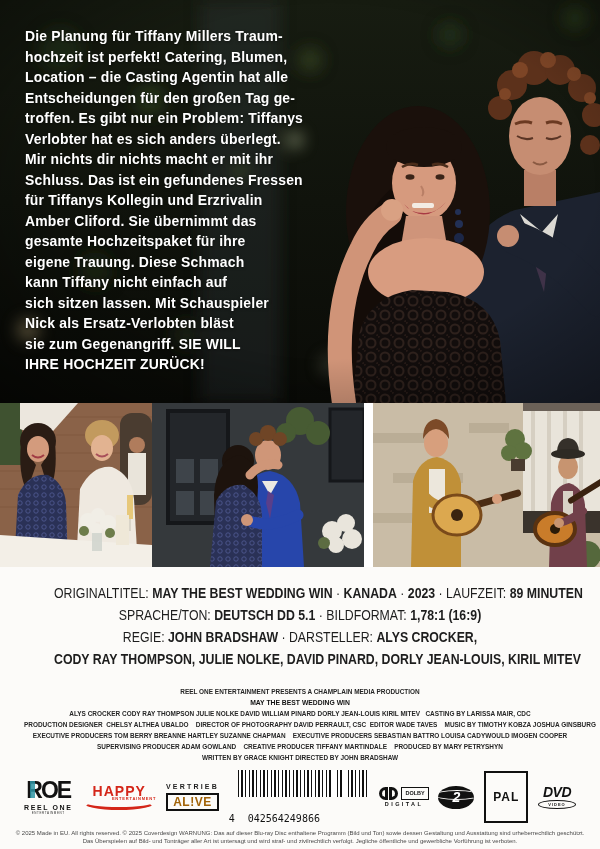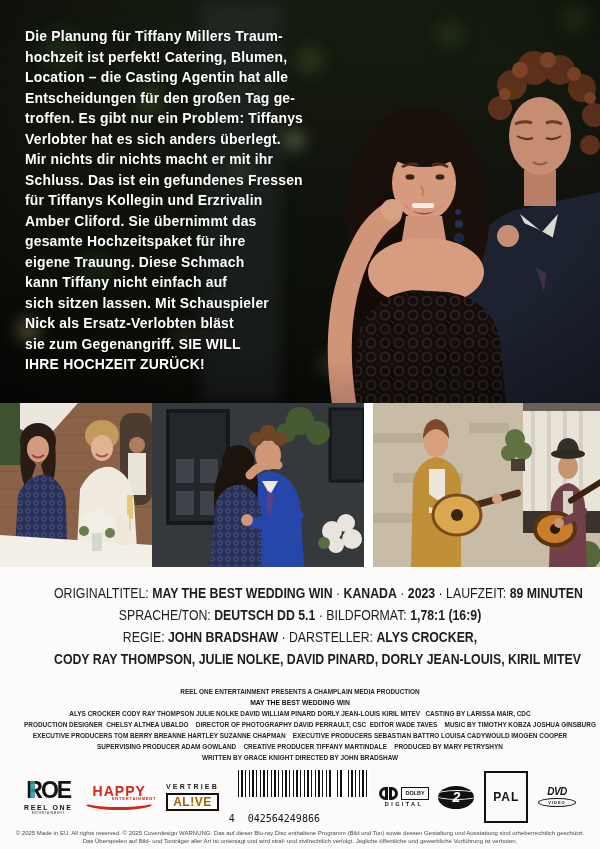--- a/index.html
+++ b/index.html
@@ -62,21 +62,21 @@
              margin-left:3px;color:#111;}
   .dolby-sub{font-size:5.5px;font-weight:700;letter-spacing:2.4px;color:#111;margin-top:2px;}
   .region{width:36px;height:23px;border-radius:50%;background:#111;position:relative;
           display:flex;align-items:center;justify-content:center;overflow:hidden;}
   .region:before{content:"";position:absolute;left:-4px;top:4px;width:44px;height:8px;
                  border-radius:50%;border:1.5px solid #fbfaf8;}
   .region-code{color:#fff;font-weight:900;font-style:italic;font-size:14px;position:relative;}
   .pal{border:2.5px solid #101010;font-weight:900;font-size:12px;color:#101010;
        padding:17px 7px;letter-spacing:1px;}
   .dvd{text-align:center;line-height:1;}
-  .dvd-name{font-style:italic;font-weight:900;font-size:10px;letter-spacing:-.5px;color:#111;}
+  .dvd-name{font-style:italic;font-weight:900;font-size:14px;letter-spacing:-.5px;color:#111;}
   .dvd-disc{width:38px;height:9px;border-radius:50%;border:1.5px solid #111;margin-top:1px;
             display:flex;align-items:center;justify-content:center;font-size:4px;
             font-weight:700;color:#111;letter-spacing:1px;}
   
   .legal{margin-top:8px;text-align:center;font-size:6px;line-height:8px;color:#4a4a4a;
          white-space:pre-line;}
 </style>
 </head>
 <body>
 

